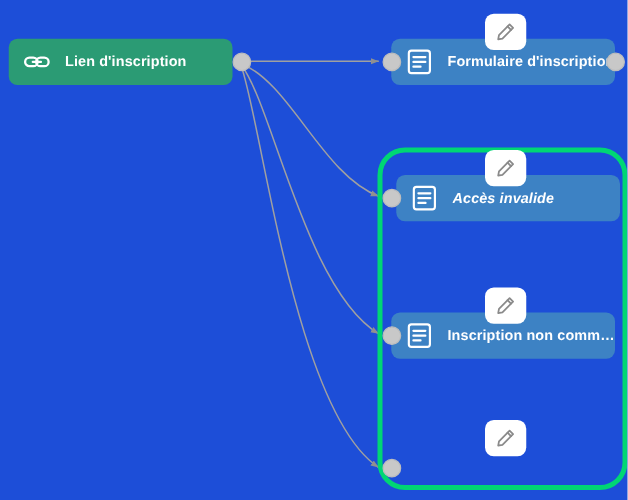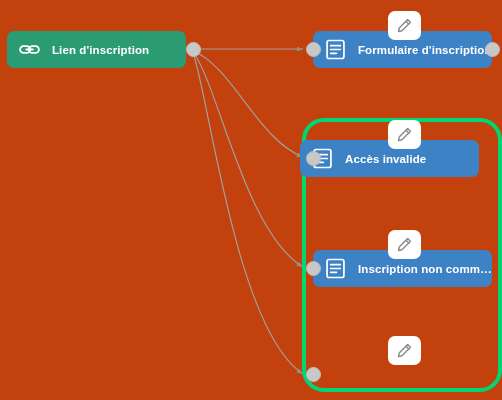--- a/index.html
+++ b/index.html
@@ -7,21 +7,21 @@
     padding: 0;
     background: #eeeeee;
   }
   body {
     font-family: "Liberation Sans", sans-serif;
   }
   #canvas {
     position: relative;
     width: 502px;
     height: 400px;
-    background: #c2410c;
+    background: #1d4ed8;
     overflow: hidden;
   }
   #edge-layer {
     position: absolute;
     left: 0;
     top: 0;
     width: 502px;
     height: 400px;
     pointer-events: none;
   }
@@ -135,21 +135,21 @@
   </div>
   <div class="port" style="left:306px; top:42px;"></div>
   <div class="port" style="left:485px; top:42px;"></div>
   <div class="edit-btn" style="left:388px; top:11px;">
     <svg viewBox="0 0 24 24" fill="none" stroke="#8a8a8a" stroke-width="2" stroke-linecap="round" stroke-linejoin="round">
       <path d="M16.5 3.6 L20.4 7.5 L8.4 19.5 L3.6 20.4 L4.5 15.6 Z"></path>
       <line x1="14.2" y1="5.9" x2="18.1" y2="9.8"></line>
     </svg>
   </div>
 
-  <div class="node blue" style="left:300px; top:140px; width:179px;">
+  <div class="node blue" style="left:317px; top:140px; width:179px;font-style:italic;">
     <span class="node-icon">
       <svg viewBox="0 0 24 24" width="23" height="23" fill="none" stroke="#ffffff" stroke-width="1.8" stroke-linecap="round">
         <rect x="3.2" y="2.6" width="17.6" height="18.8" rx="2.2"></rect>
         <line x1="7" y1="8" x2="17" y2="8"></line>
         <line x1="7" y1="12" x2="17" y2="12"></line>
         <line x1="7" y1="16" x2="13" y2="16"></line>
       </svg>
     </span>
     <span class="node-label">Accès invalide</span>
   </div>

